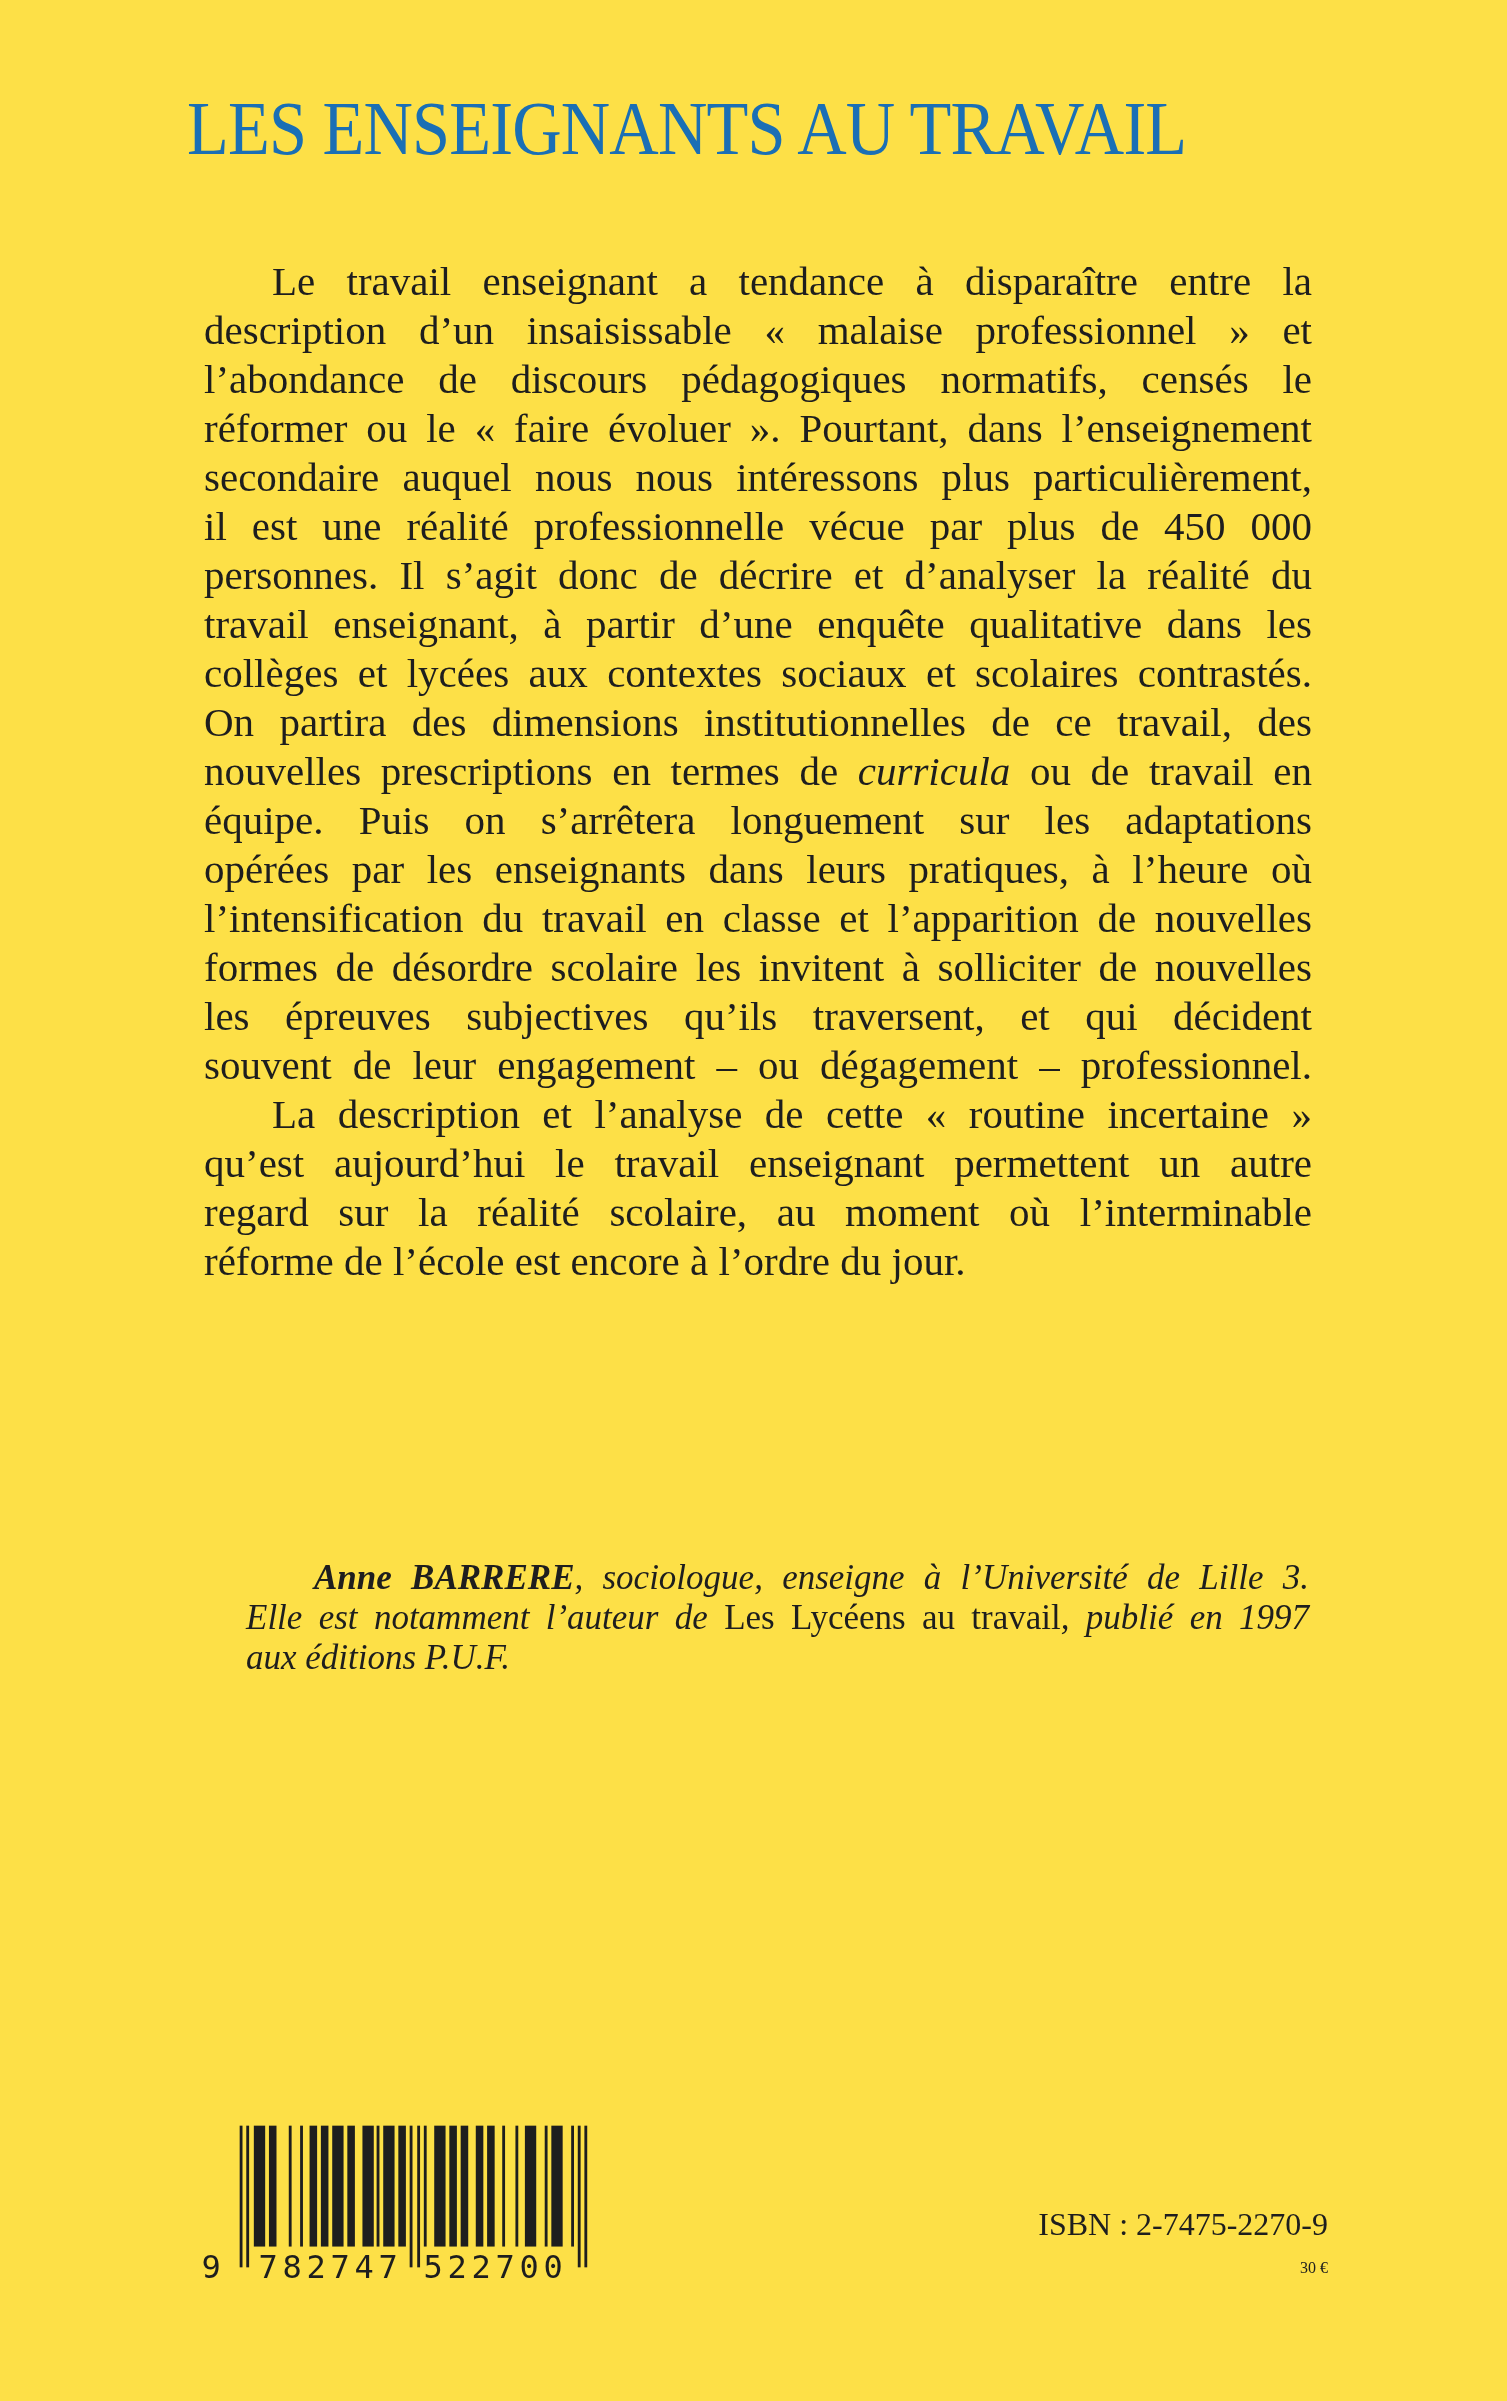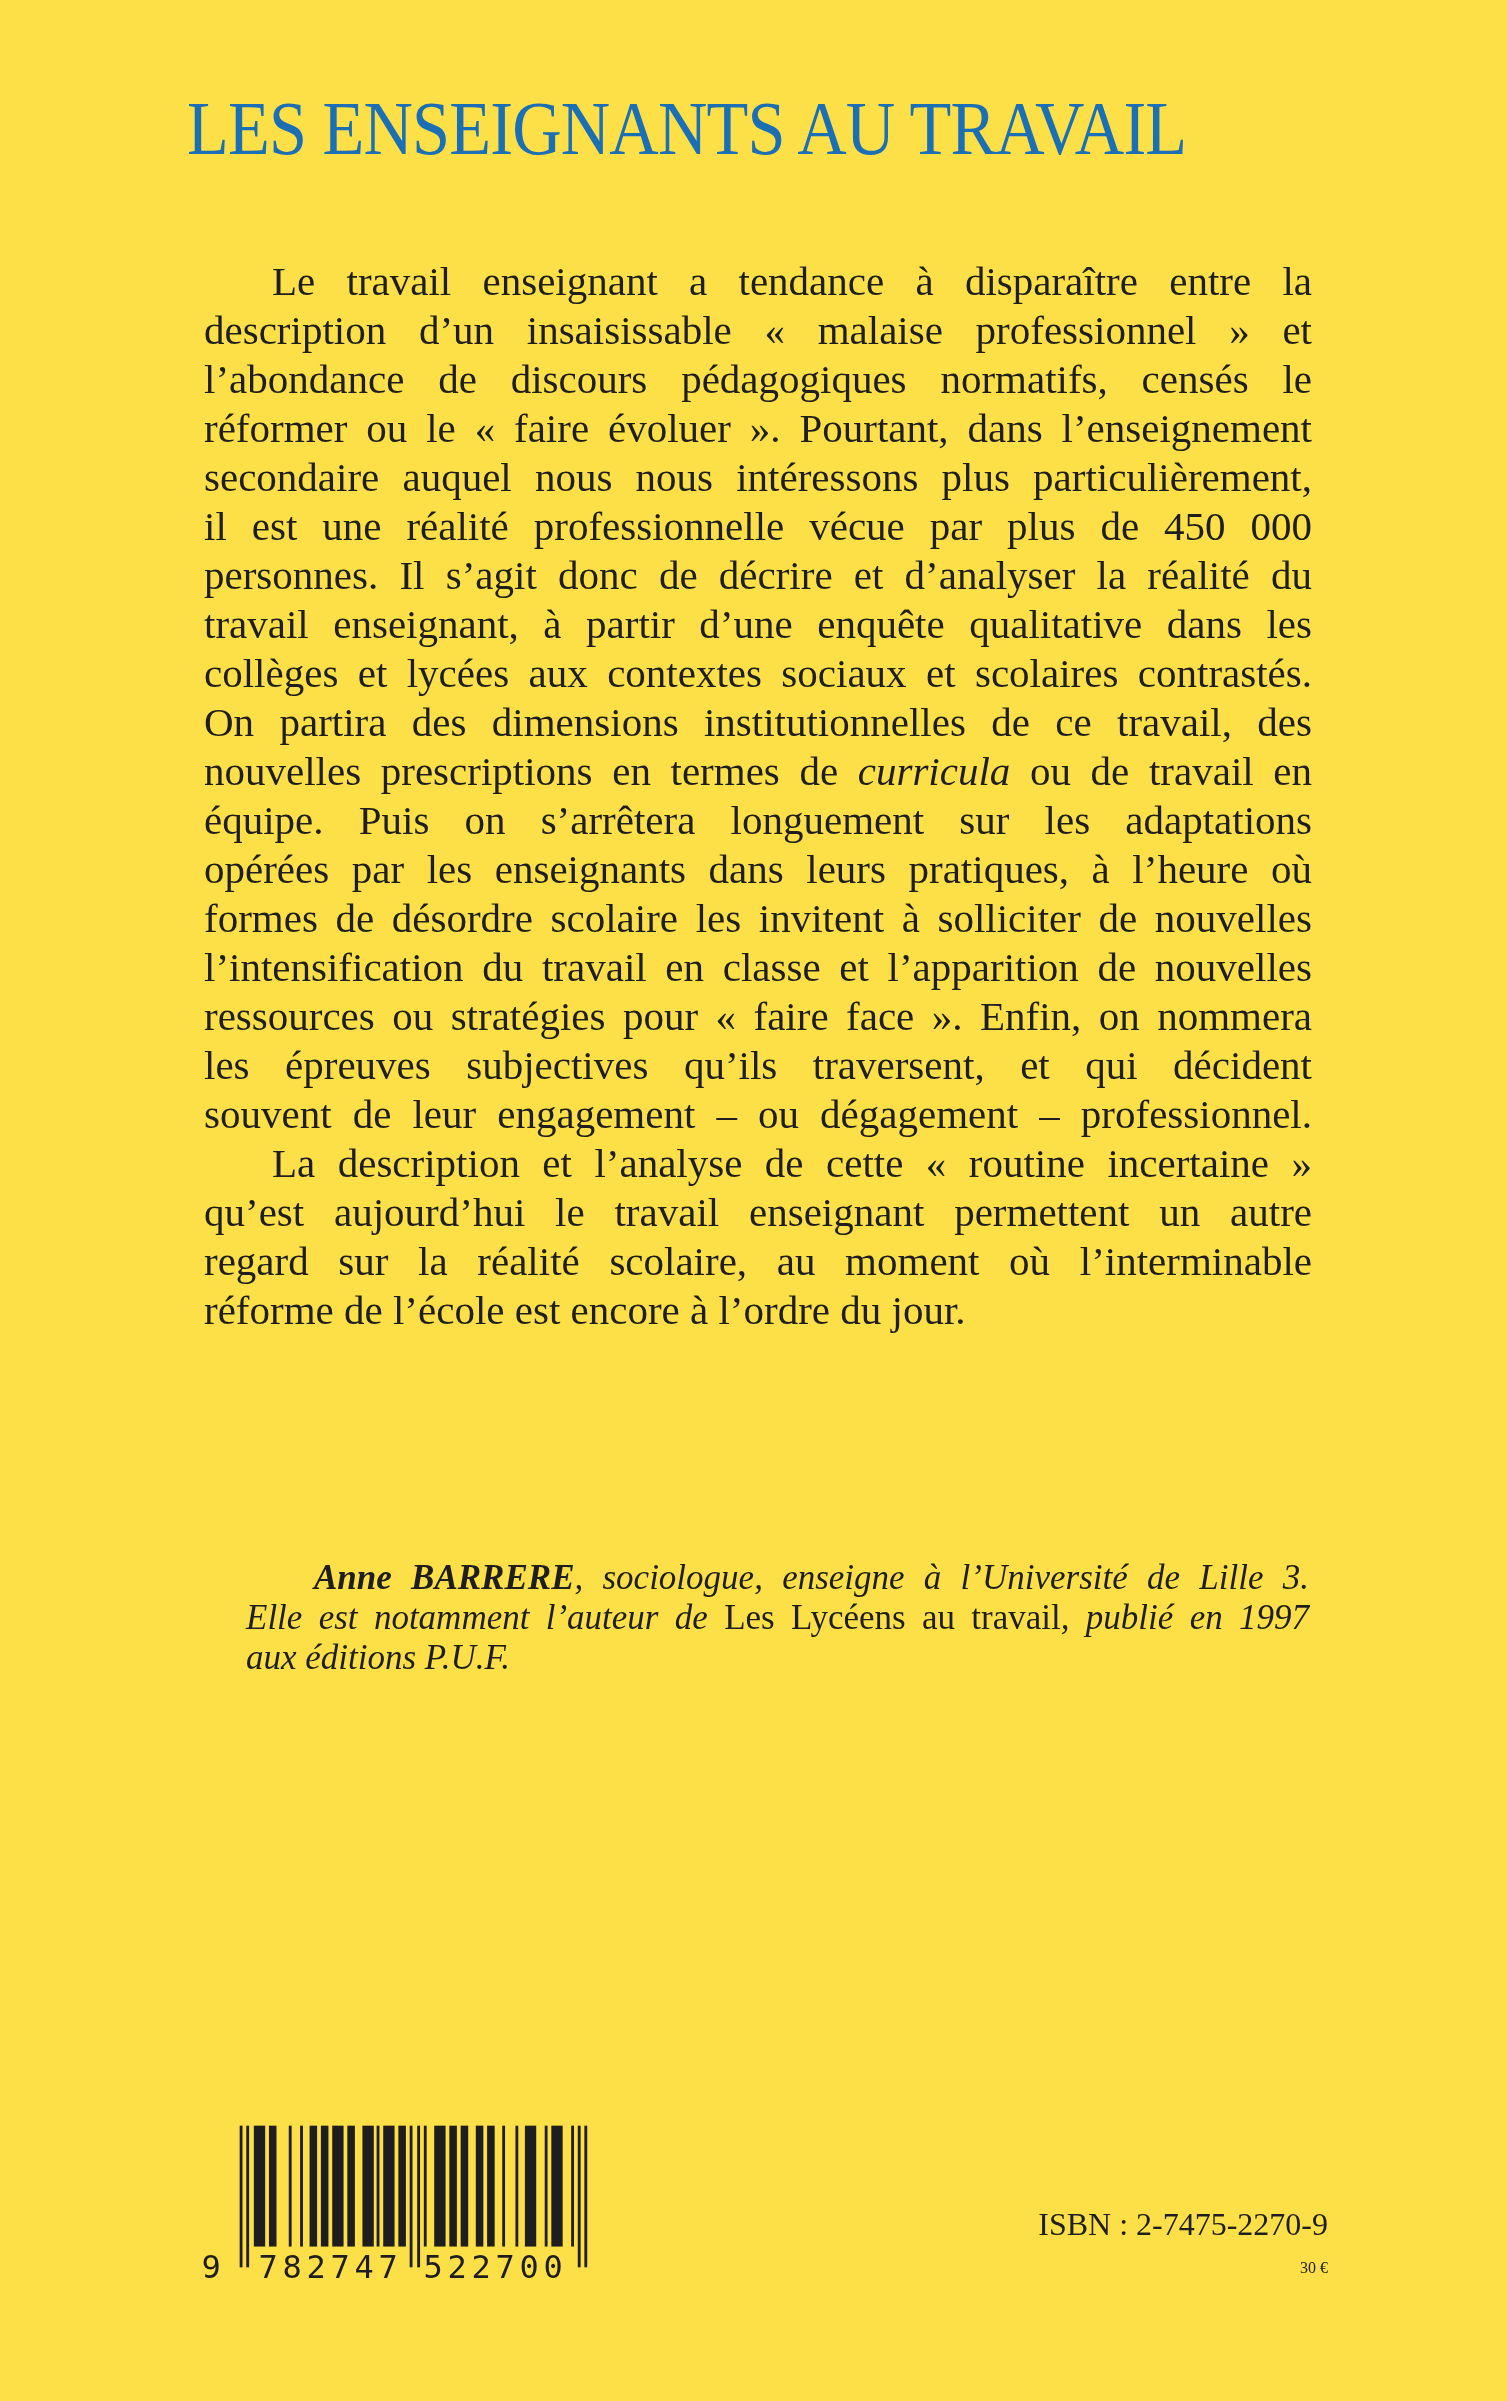--- a/index.html
+++ b/index.html
@@ -70,23 +70,22 @@
       <span class="line">réformer ou le « faire évoluer ». Pourtant, dans l’enseignement</span>
       <span class="line">secondaire auquel nous nous intéressons plus particulièrement,</span>
       <span class="line">il est une réalité professionnelle vécue par plus de 450 000</span>
       <span class="line">personnes. Il s’agit donc de décrire et d’analyser la réalité du</span>
       <span class="line">travail enseignant, à partir d’une enquête qualitative dans les</span>
       <span class="line">collèges et lycées aux contextes sociaux et scolaires contrastés.</span>
       <span class="line">On partira des dimensions institutionnelles de ce travail, des</span>
       <span class="line"><span>nouvelles prescriptions en termes de </span><i>curricula</i><span> ou de travail en</span></span>
       <span class="line">équipe. Puis on s’arrêtera longuement sur les adaptations</span>
       <span class="line">opérées par les enseignants dans leurs pratiques, à l’heure où</span>
+      <span class="line">l’intensification du travail en classe et l’apparition de nouvelles</span>
       <span class="line">formes de désordre scolaire les invitent à solliciter de nouvelles</span>
-      <span class="line">l’intensification du travail en classe et l’apparition de nouvelles</span>
-      <span class="line">ressources ou stratégies pour « faire face ». Enfin, on nommera</span>
       <span class="line">les épreuves subjectives qu’ils traversent, et qui décident</span>
       <span class="line">souvent de leur engagement – ou dégagement – professionnel.</span>
     </div>
     <div>
       <span class="line ind">La description et l’analyse de cette « routine incertaine »</span>
       <span class="line">qu’est aujourd’hui le travail enseignant permettent un autre</span>
       <span class="line">regard sur la réalité scolaire, au moment où l’interminable</span>
       <span class="line last">réforme de l’école est encore à l’ordre du jour.</span>
     </div>
   </div>

